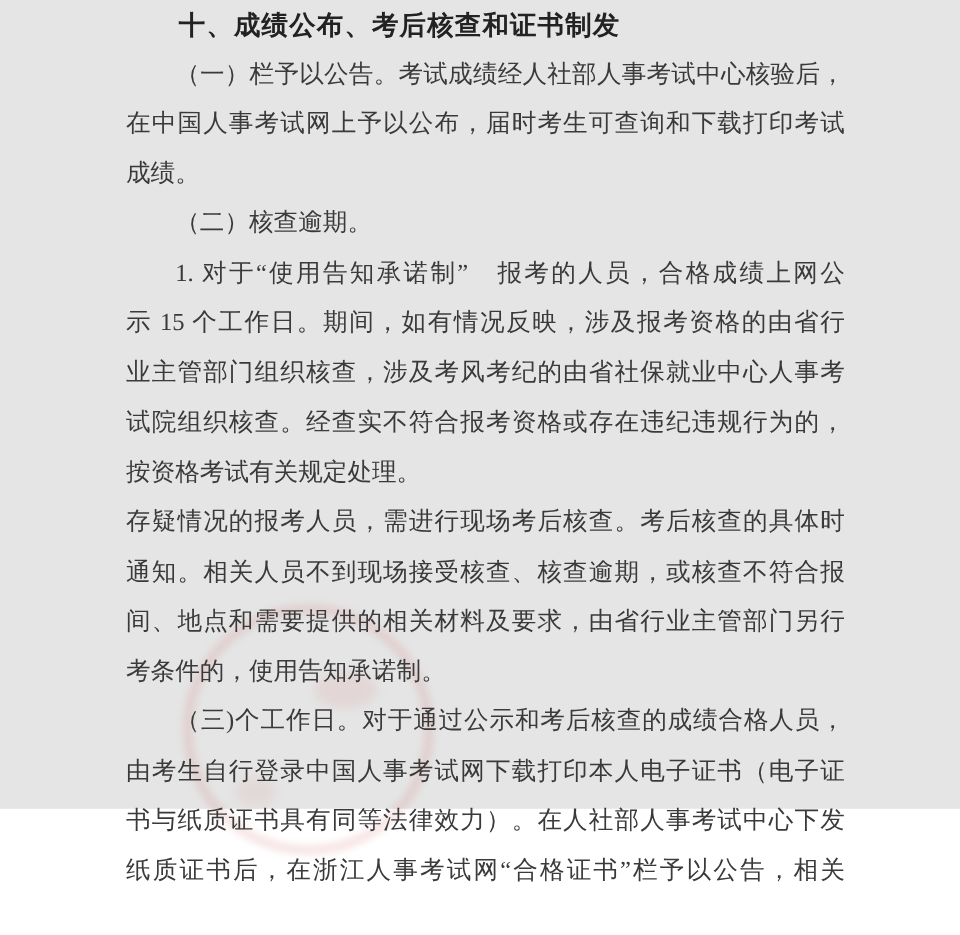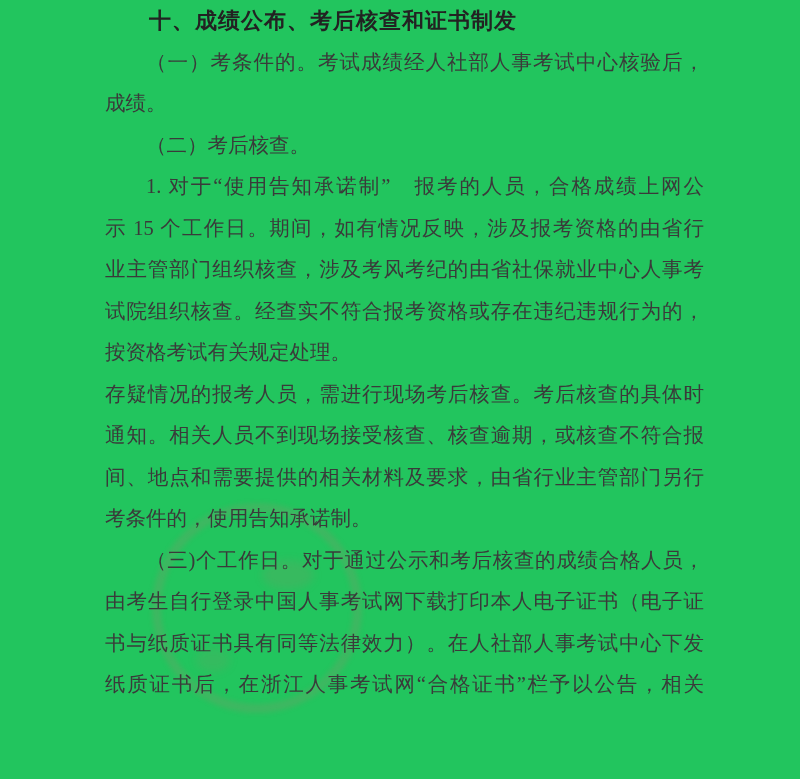--- a/index.html
+++ b/index.html
@@ -9,24 +9,24 @@
   }
   body {
     width: 800px;
     height: 779px;
     overflow: hidden;
     font-family: "Liberation Serif", "DejaVu Serif", serif;
   }
   .page {
     position: relative;
     width: 800px;
-    height: 779px;
+    height: 674px;
     box-sizing: border-box;
     padding: 0 96px 0 105px;
-    background: #22c55e;
+    background: #e5e5e5;
   }
   .text-layer {
     position: relative;
     z-index: 2;
   }
   .line {
     height: 41.5px;
     line-height: 41.5px;
     font-size: 20.5px;
     color: #3a3a3a;
@@ -88,23 +88,24 @@
 
 <div class="page">
 
   <div class="seal-ring"></div>
   <div class="seal-blob"></div>
   <div class="seal-blob2"></div>
 
   <div class="text-layer">
     <div class="line heading">十、成绩公布、考后核查和证书制发</div>
 
-    <div class="line indent justify">（一）考条件的。考试成绩经人社部人事考试中心核验后，</div>
+    <div class="line indent justify">（一）栏予以公告。考试成绩经人社部人事考试中心核验后，</div>
+    <div class="line justify">在中国人事考试网上予以公布，届时考生可查询和下载打印考试</div>
     <div class="line">成绩。</div>
-    <div class="line indent">（二）考后核查。</div>
+    <div class="line indent">（二）核查逾期。</div>
     <div class="line indent justify">1. 对于“使用告知承诺制”　报考的人员，合格成绩上网公</div>
     <div class="line justify">示 15 个工作日。期间，如有情况反映，涉及报考资格的由省行</div>
     <div class="line justify">业主管部门组织核查，涉及考风考纪的由省社保就业中心人事考</div>
     <div class="line justify">试院组织核查。经查实不符合报考资格或存在违纪违规行为的，</div>
     <div class="line">按资格考试有关规定处理。</div>
     <div class="line justify">存疑情况的报考人员，需进行现场考后核查。考后核查的具体时</div>
     <div class="line justify">通知。相关人员不到现场接受核查、核查逾期，或核查不符合报</div>
     <div class="line justify">间、地点和需要提供的相关材料及要求，由省行业主管部门另行</div>
     <div class="line">考条件的，使用告知承诺制。</div>
     <div class="line indent justify">（三)个工作日。对于通过公示和考后核查的成绩合格人员，</div>

